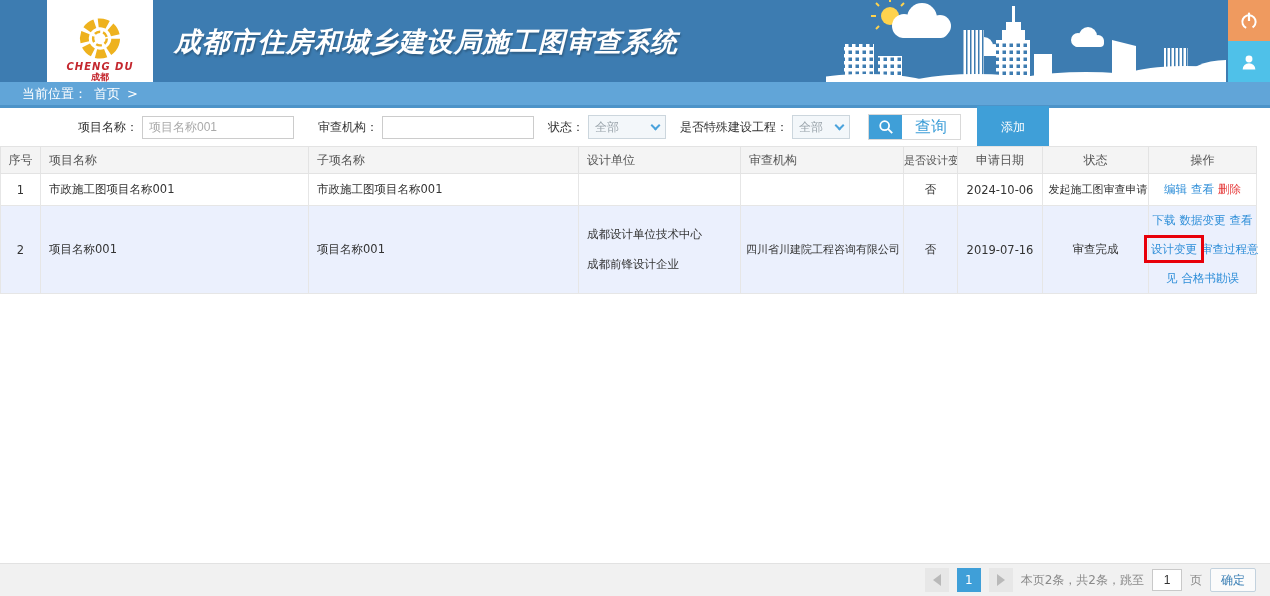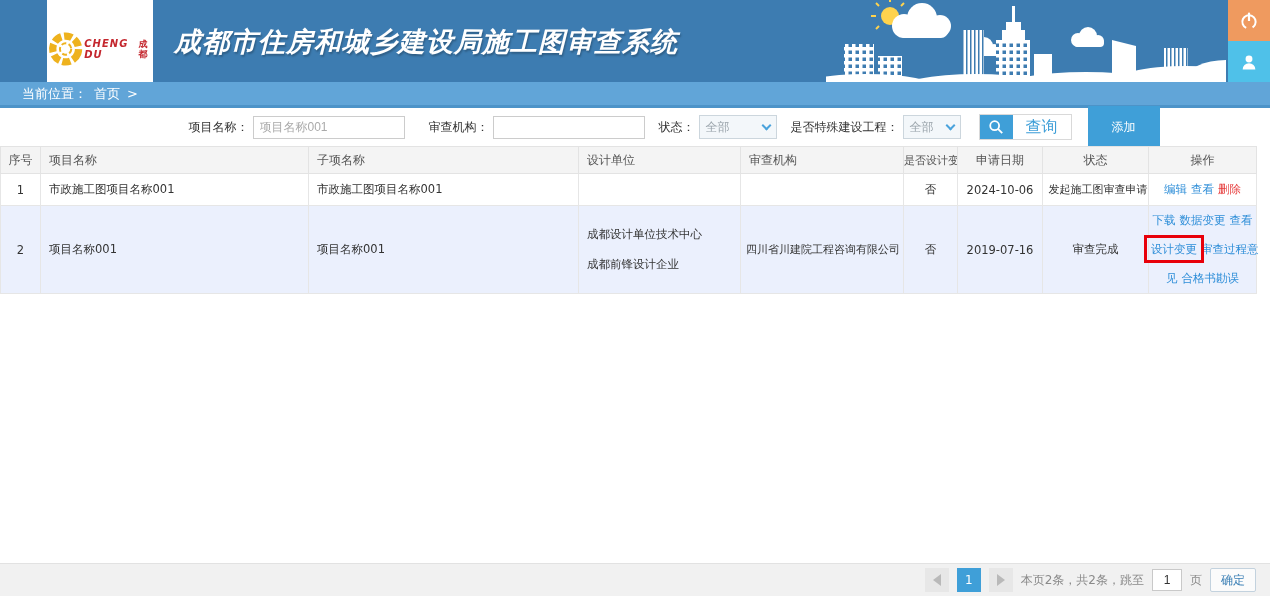--- a/index.html
+++ b/index.html
@@ -3,40 +3,40 @@
 <meta charset="utf-8">
 <style>
   * { margin:0; padding:0; box-sizing:border-box; }
   html,body { width:1270px; height:596px; overflow:hidden; background:#fff;
     font-family:"DejaVu Sans","Liberation Sans",sans-serif; }
   body { position:relative; }
 
   
   .header { position:absolute; top:0; left:0; width:1270px; height:82px; background:#3d7cb1; }
   .logo-box { position:absolute; left:47px; top:0; width:106px; height:82px; background:#fff;
-    display:flex; flex-direction:row; align-items:center; justify-content:flex-start; padding-top:16px; }
+    display:flex; flex-direction:column; align-items:center; justify-content:flex-start; padding-top:16px; }
   .logo-en { color:#c4272e; font-weight:bold; font-style:italic; font-size:10px; letter-spacing:1px; line-height:11px; }
   .logo-cn { color:#c4272e; font-weight:bold; font-size:9px; line-height:10px; }
   .app-title { position:absolute; left:174px; top:24px; color:#fff; font-size:27px; font-weight:bold;
     font-style:italic; font-family:"Liberation Serif","DejaVu Serif",serif; letter-spacing:1px;
     text-shadow:1px 2px 2px rgba(0,0,0,.25); white-space:nowrap; }
   .skyline { position:absolute; right:44px; top:0; width:400px; height:82px; }
   .header-btns { position:absolute; right:0; top:0; width:42px; height:82px; display:flex; flex-direction:column; }
   .btn-power { width:42px; height:41px; background:#ef9a5f; display:flex; align-items:center; justify-content:center; cursor:pointer; }
   .btn-user  { width:42px; height:41px; background:#4fc1e9; display:flex; align-items:center; justify-content:center; cursor:pointer; }
 
   
   .breadcrumb { position:absolute; top:82px; left:0; width:1270px; height:26px; background:#61a5d8;
     border-bottom:3px solid #4c93c8; display:flex; align-items:center; padding-left:22px;
     color:#fff; font-size:13px; gap:7px; }
   .breadcrumb a { color:#fff; text-decoration:none; cursor:pointer; }
 
   
   .filter-bar { position:absolute; top:108px; left:0; width:1270px; height:38px; background:#fff;
-    display:flex; align-items:center; padding-left:78px; font-size:12px; color:#333;justify-content:center; }
+    display:flex; align-items:center; padding-left:78px; font-size:12px; color:#333; }
   .filter-bar label { margin-right:4px; white-space:nowrap; }
   .txt-input { width:152px; height:23px; border:1px solid #ccc; padding:0 6px; font-size:12px; color:#aaa; outline:none; }
   .txt-input.empty { color:#333; }
   .sp1 { margin-right:24px; } .sp2 { margin-right:14px; } .sp3 { margin-right:16px; }
   .select { height:24px; background:#f3f7fa; border:1px solid #ccd6dd; display:flex; align-items:center;
     justify-content:space-between; padding:0 6px; color:#9aa4ab; font-size:12px; cursor:pointer; }
   .select .chev { width:7px; height:7px; border-right:2px solid #4aa3dc; border-bottom:2px solid #4aa3dc;
     transform:rotate(45deg); margin-top:-3px; }
   .sel-status { width:78px; } .sel-special { width:58px; }
   .search-btn { display:flex; height:26px; border:1px solid #d9d9d9; cursor:pointer; background:#fff; }

